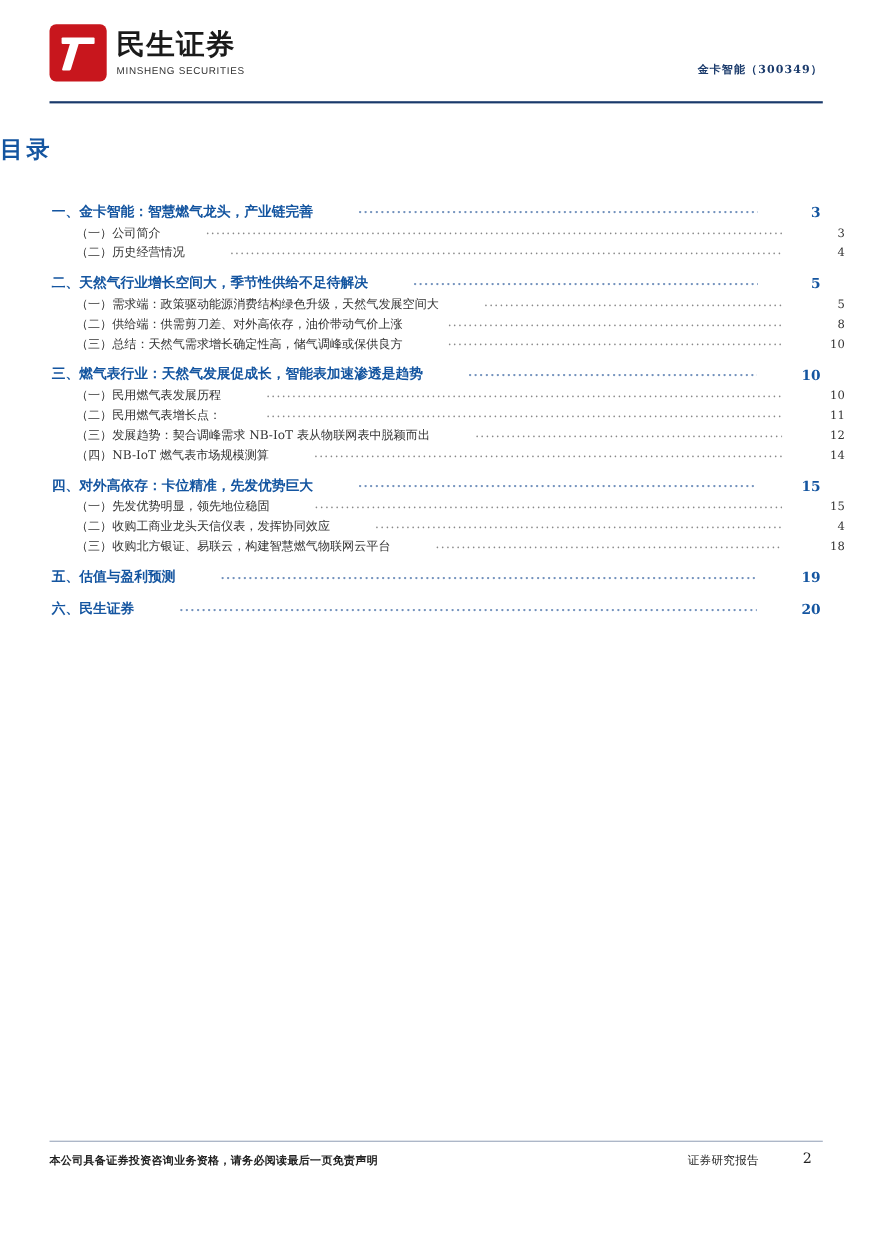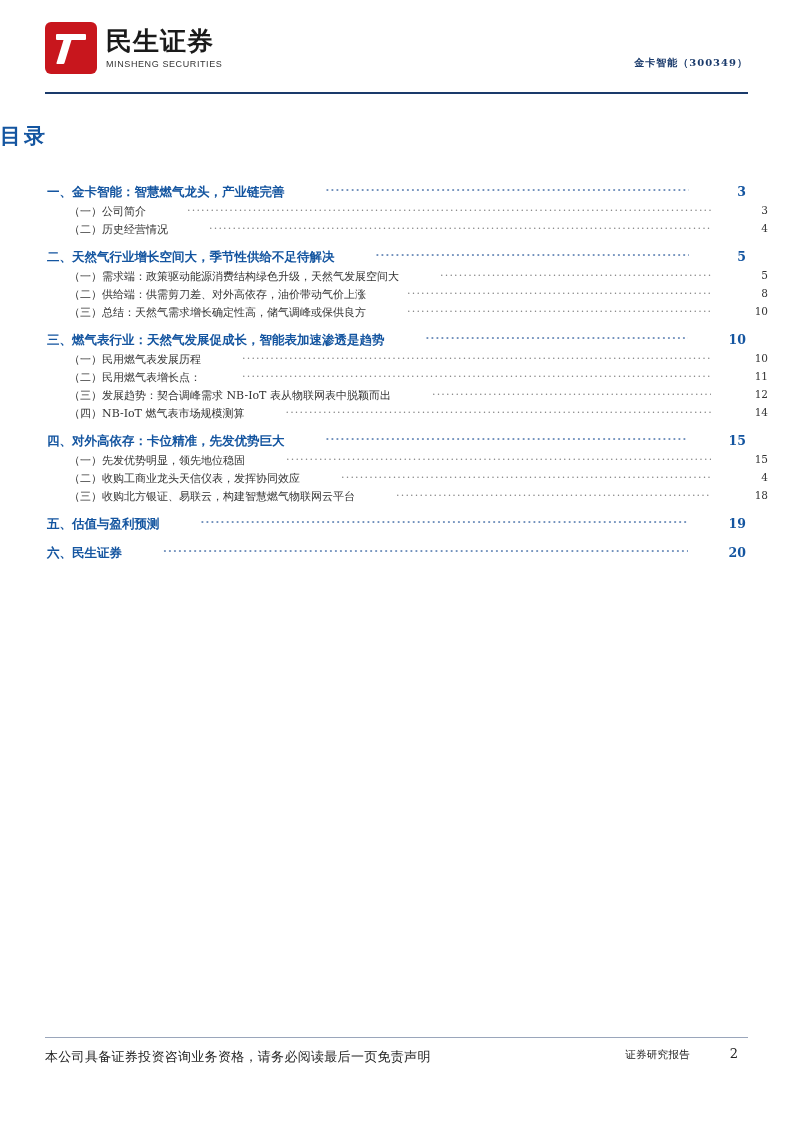--- a/index.html
+++ b/index.html
@@ -120,21 +120,21 @@
 
   
   .toc {
     position: absolute;
     left: 47px;
     right: 47px;
     top: 172px;
   }
   .toc-row {
     display: flex;
-    align-items: flex-start;
+    align-items: center;
     width: 100%;
     gap: 38px;
   }
   .toc-row.lvl1 {
     font-family: "DejaVu Serif", serif;
     font-weight: bold;
     font-size: 12.5px;
     color: #1455a0;
     margin-top: 12px;
     margin-bottom: 3px;
@@ -194,23 +194,24 @@
     left: 45px;
     right: 45px;
     top: 1048px;
     height: 22px;
   }
   .footer-left {
     position: absolute;
     left: 0;
     top: 0;
     font-family: "DejaVu Serif", serif;
-    font-size: 13px;
+    font-size: 10px;
     color: #222222;
     letter-spacing: 0.3px;
+    font-weight: bold;
   }
   .footer-right {
     position: absolute;
     right: 58px;
     top: 0;
     font-family: "DejaVu Serif", serif;
     font-size: 10.5px;
     color: #222222;
     letter-spacing: 0.3px;
   }

